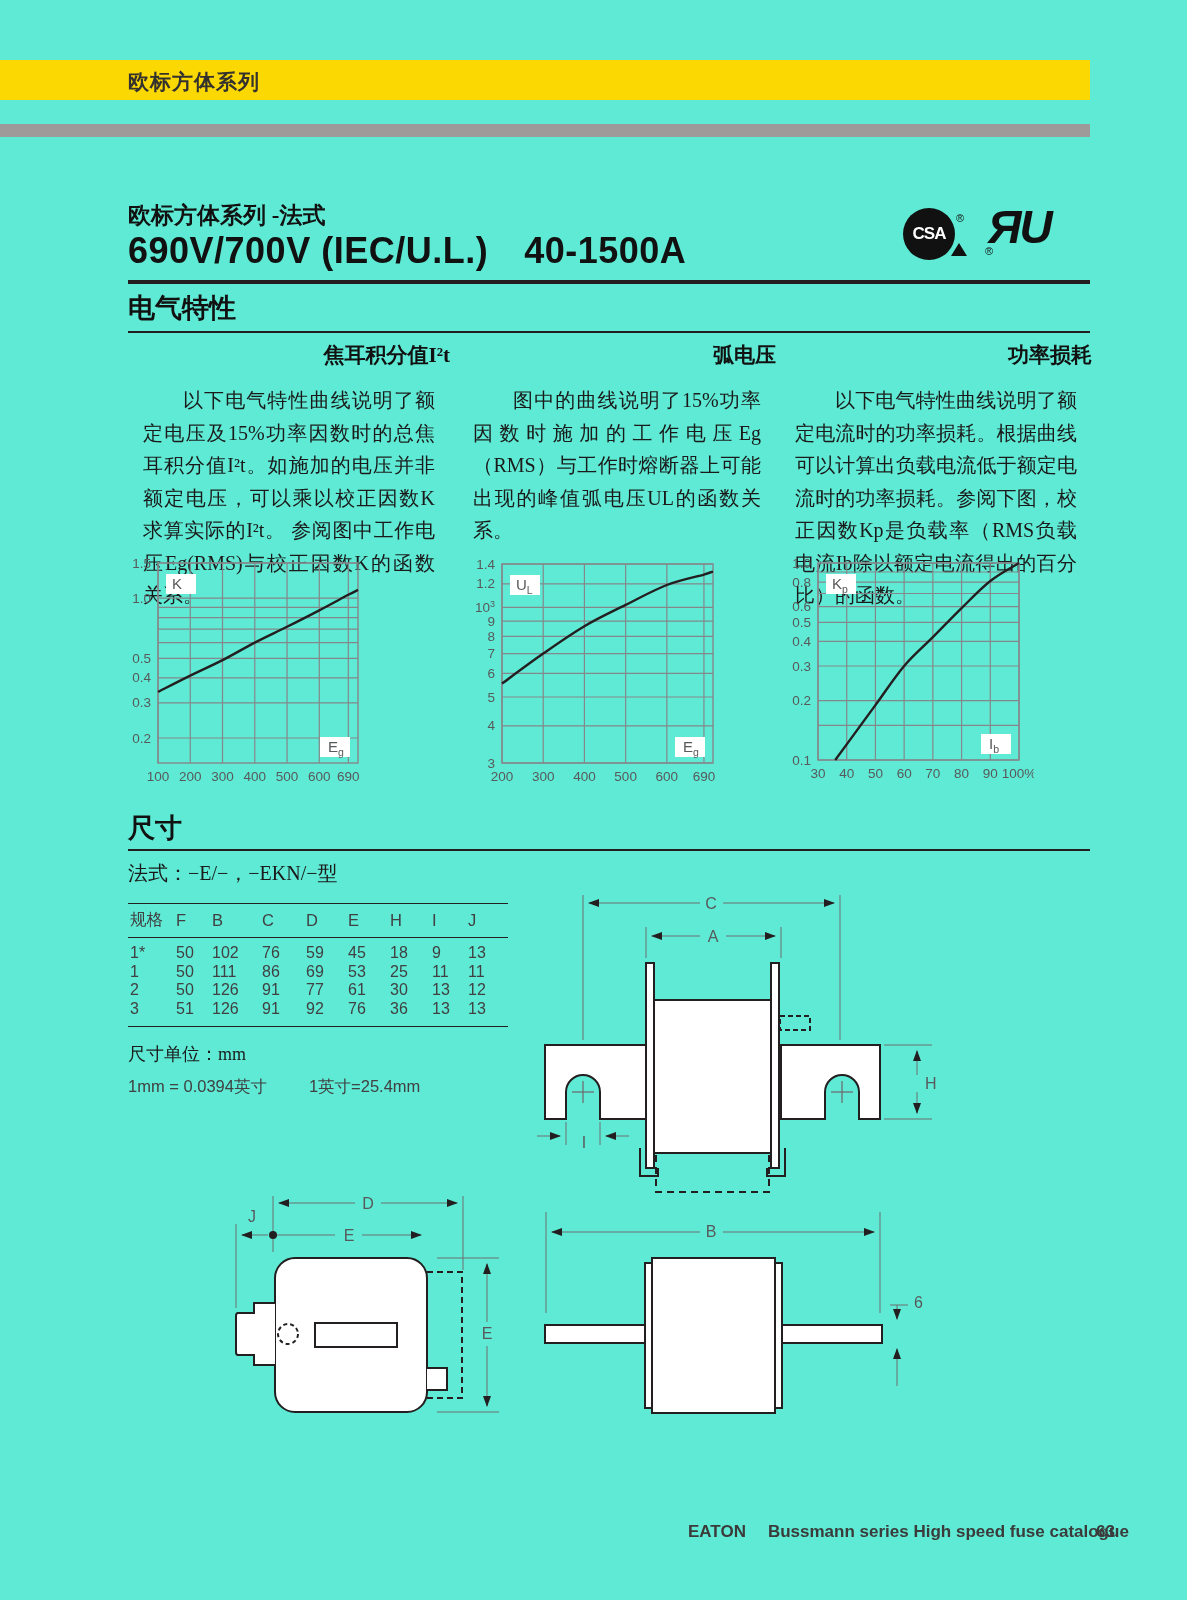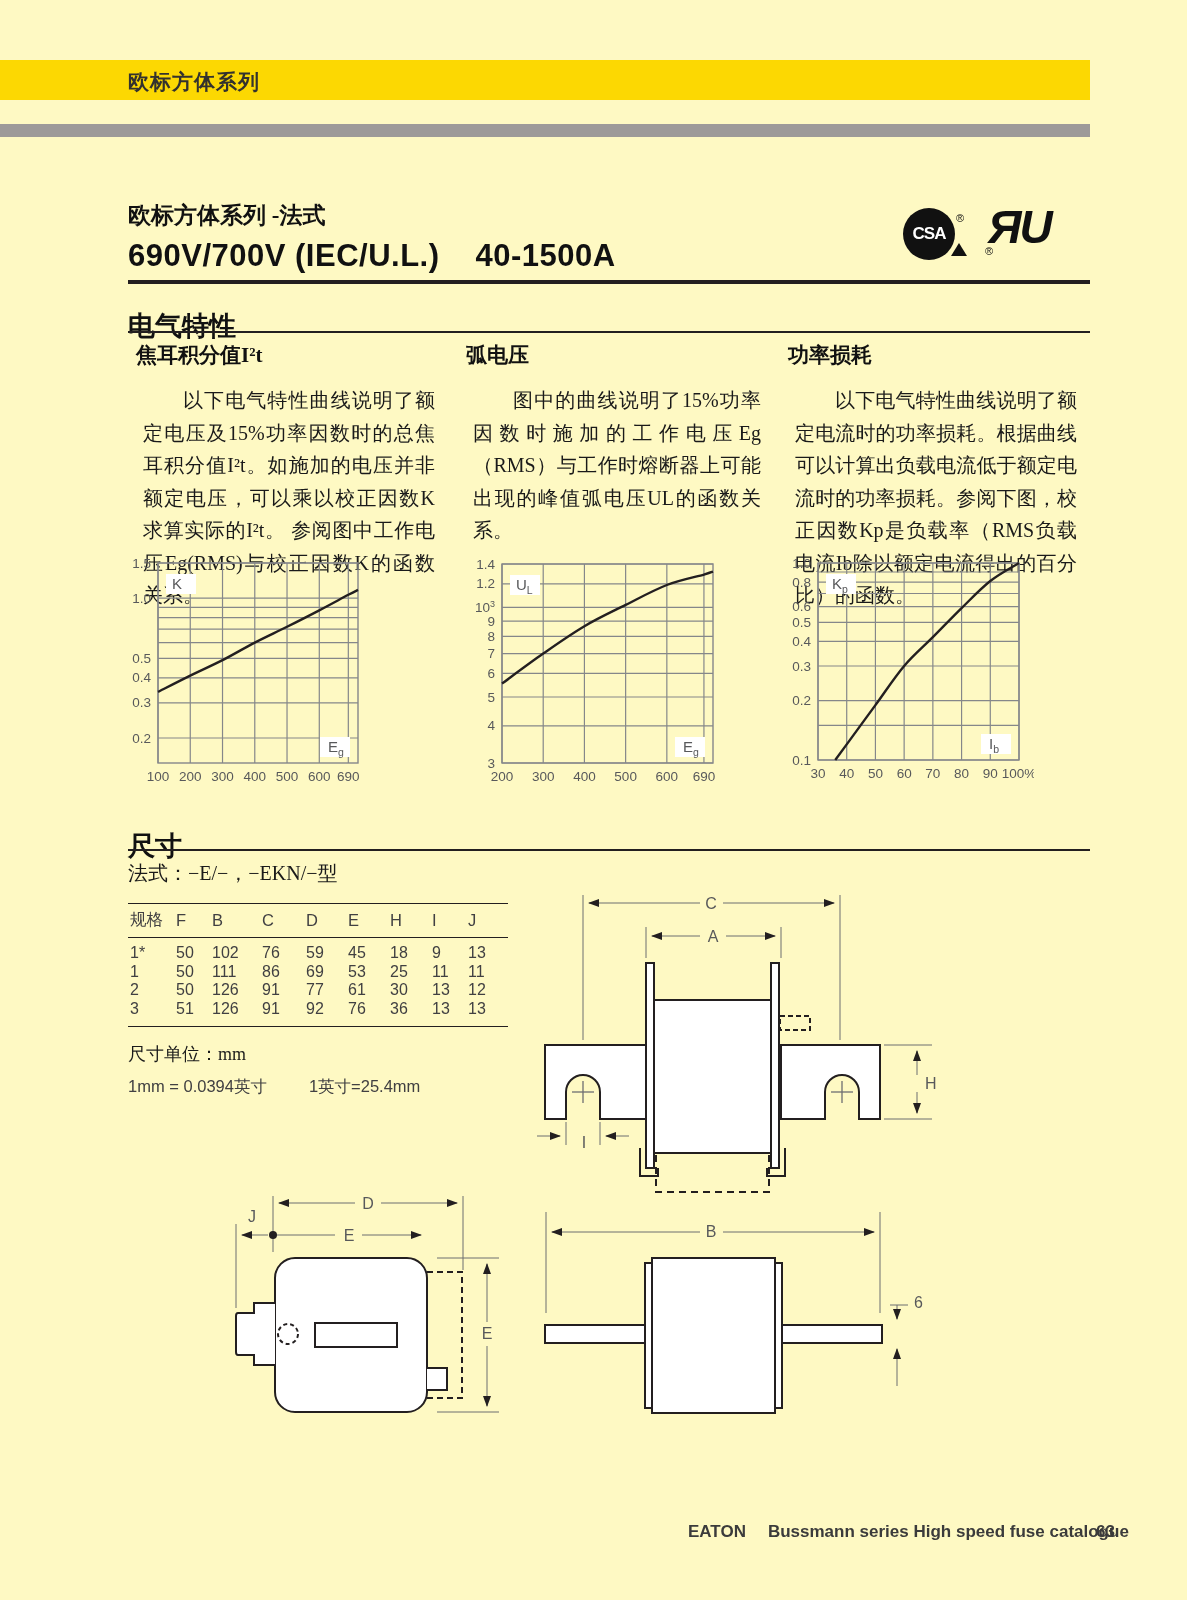--- a/index.html
+++ b/index.html
@@ -1,40 +1,40 @@
 <!DOCTYPE html>
 <html><head>
 <meta charset="utf-8">
 <style>
   html,body{margin:0;padding:0;background:#e8e8e8;}
-  .page{position:relative;width:1187px;height:1600px;background:#fef9c3;margin:0 auto;
+  .page{position:relative;width:1187px;height:1600px;background:#5eead4;margin:0 auto;
         font-family:"Liberation Sans",sans-serif;color:#1a1a1a;overflow:hidden;}
   .abs{position:absolute;}
   
   .banner{left:0;top:60px;width:1090px;height:40px;background:#fcd802;}
   .banner-text{left:128px;top:68px;font-size:21px;font-weight:bold;color:#33322e;letter-spacing:1px;}
   .graybar{left:0;top:124px;width:1090px;height:13px;background:#9d9a99;}
   
   .title1{left:128px;top:200px;font-family:"Liberation Serif",serif;font-size:23px;font-weight:bold;color:#111;text-align:center;}
-  .title2{left:128px;top:238px;font-size:31px;font-weight:bold;color:#111;letter-spacing:.5px;}
+  .title2{left:128px;top:230px;font-size:36px;font-weight:bold;color:#111;letter-spacing:.5px;}
   .title2 .amps{margin-left:36px;}
   
   .csa{left:903px;top:208px;width:52px;height:52px;background:#111;border-radius:50%;
        display:flex;align-items:center;justify-content:center;color:#fff;font-weight:bold;font-size:17px;letter-spacing:-1px;}
   .csa-r{left:956px;top:212px;font-size:11px;color:#111;}
   .csa-tri{left:951px;top:243px;width:0;height:0;border-left:8px solid transparent;border-right:8px solid transparent;border-bottom:13px solid #111;}
   .ul{left:988px;top:200px;font-size:46px;font-weight:800;color:#111;letter-spacing:-2px;font-family:"Liberation Sans",sans-serif;font-style:italic;}
   .ul-r{left:985px;top:245px;font-size:11px;color:#111;}
   
   .rule-thick{height:4px;background:#231f20;}
   .rule-thin{height:2px;background:#231f20;}
-  .sec-heading{font-family:"Liberation Serif",serif;font-size:27px;font-weight:bold;color:#111;margin-top:18px;}
+  .sec-heading{font-family:"Liberation Serif",serif;font-size:27px;font-weight:bold;color:#111;}
   
   .col{font-family:"Liberation Serif",serif;}
-  .col h3{margin:0 0 8px 8px;font-size:21px;font-weight:bold;color:#111;}
+  .col h3{margin:0 0 8px 0;font-size:21px;font-weight:bold;color:#111;text-align:right;}
   .col p{margin:15px;font-size:20px;line-height:32.5px;text-align:justify;text-indent:2em;color:#1a1a1a;}
   
   .subtitle{font-family:"Liberation Serif",serif;font-size:20px;color:#1a1a1a;}
   table.dims{border-collapse:collapse;table-layout:fixed;font-size:16px;color:#414042;}
   table.dims th{font-weight:normal;text-align:left;border-top:1.5px solid #231f20;border-bottom:1.5px solid #231f20;
                 padding:5px 0 6px 2px;font-size:16.5px;}
   table.dims td{padding:0 0 0 2px;line-height:18.5px;}
   table.dims tr.first td{padding-top:6px;}
   table.dims tr.last td{padding-bottom:8px;border-bottom:1.5px solid #231f20;}
   .note-serif{font-family:"Liberation Serif",serif;font-size:18px;color:#1a1a1a;}

